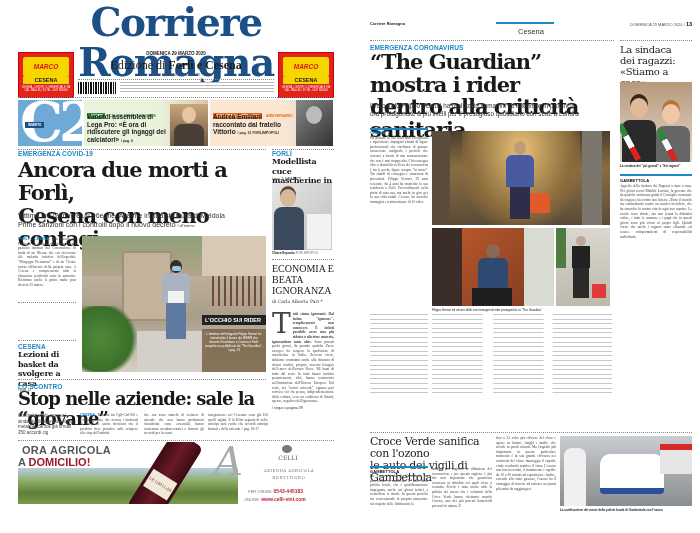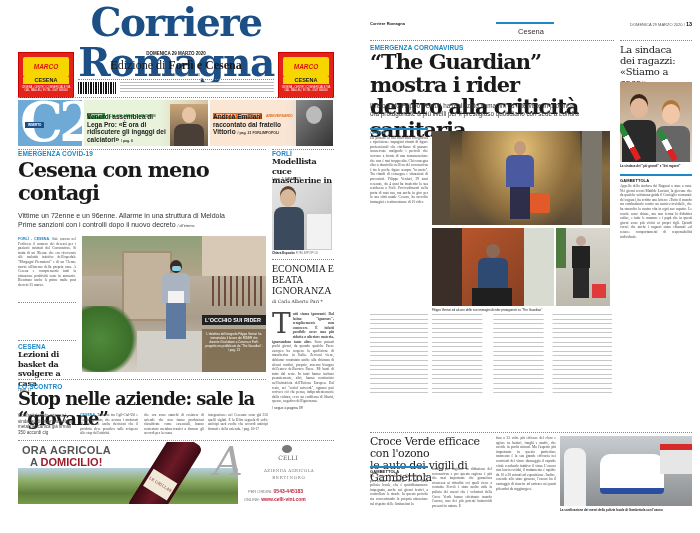--- a/index.html
+++ b/index.html
@@ -115,20 +115,21 @@
       </div>
       <div class="abs" style="left:86px;top:0;width:37px;height:46px;background:linear-gradient(135deg,#888,#333)">
         <div style="position:absolute;left:10px;top:6px;width:16px;height:18px;border-radius:50%;background:#bbb"></div>
       </div>
     </div>
   </div>
 
   <div class="abs dotline" style="left:18px;top:149px;width:248px"></div>
   <div class="abs kicker" style="left:18px;top:150px">EMERGENZA COVID-19</div>
   <div class="abs h1" style="left:18px;top:158px;width:250px">
+    <div>Ancora due morti a Forlì,</div>
     <div>Cesena con meno contagi</div>
   </div>
   <div class="abs sub" style="left:18px;top:212px;width:252px">
     <div>Vittime un 72enne e un 96enne. Allarme in una struttura di Meldola</div>
     <div><span>Prime sanzioni con i controlli dopo il nuovo decreto</span> <span class="pg">/ all'interno</span></div>
   </div>
 
   <div class="abs txt" style="left:18px;top:237px;width:58px">
     <b style="color:#1e88c7" class="sans">FORLÌ - CESENA.</b>
     <span>Sale ancora nel Forlivese il numero dei decessi per i pazienti infettati dal Coronavirus. Si tratta di un 96enne che era ricoverato alle malattie infettive dell'ospedale "Morgagni Pierantoni" e di un 72enne morto all'interno della propria casa. A Cesena e comprensorio tutti la situazione positività sono in aumento. Rientrano anche le prime multe post decreto 25 marzo.</span>
@@ -189,21 +190,21 @@
   <div class="abs txt" style="left:80px;top:413px;width:58px">
     <b class="sans" style="color:#1e88c7">CESENA.</b>
     <span>Tensioni tra Cgil-Cisl-Uil e Confartigianato, che accusa i sindacati di interferire anche decisioni che il prodotto deve prendere sulle sciopero allo stop dell'attività.</span>
   </div>
   <div class="abs txt" style="left:144px;top:413px;width:60px">che ora sono stanchi di resistere di aziende che non fanno produzioni classificate come essenziali, hanno contestato metalmeccanici a firmare gli accordi per la cassa</div>
   <div class="abs txt" style="left:208px;top:413px;width:60px">integrazione: nel Cesenate sono già 350 quelli siglati. E la Uilm segnala di sedie anticipi sarà evolte che accordi anticipi firmati e della azienda. / pag. 16-17</div>
   <div class="abs dotline" style="left:18px;top:440px;width:316px"></div>
 
   <div class="abs ad">
     <div class="abs sans" style="left:4px;top:2px;font-size:11px;font-weight:bold;color:#555;letter-spacing:.3px">ORA AGRICOLA</div>
-    <div class="abs sans" style="left:12px;top:14px;font-size:11px;font-weight:bold;color:#555">
+    <div class="abs sans" style="left:0;top:14px;font-size:11px;font-weight:bold;color:#555">
       <span>A </span><span style="color:#9c1b2a">DOMICILIO!</span>
     </div>
     <div class="abs" style="left:0;top:26px;width:220px;height:36px;background:linear-gradient(180deg,#b7cfe0 0%,#8fae6a 35%,#5e7f3a 70%,#7a9a4a 100%)"></div>
     <div class="abs" style="left:130px;top:-10px;width:34px;height:90px;background:linear-gradient(90deg,#3b0b14,#6b1a26,#3b0b14);transform:rotate(32deg);border-radius:6px">
       <div style="position:absolute;left:3px;top:44px;width:28px;height:20px;background:#f1ead8;font-family:'DejaVu Serif',serif;font-size:4px;color:#7a1a22;text-align:center;line-height:20px">LE GRILLAE</div>
     </div>
     <div class="abs serif" style="left:196px;top:-4px;font-size:40px;color:#aaa;font-style:italic">A</div>
     <div class="abs" style="left:264px;top:3px;width:10px;height:8px;border-radius:50%;background:#777"></div>
     <div class="abs serif" style="left:250px;top:12px;width:40px;text-align:center;font-size:6px;color:#555">CELLI</div>
     <div class="abs serif" style="left:236px;top:26px;width:70px;text-align:center;font-size:4px;color:#777;letter-spacing:.4px">AZIENDA AGRICOLA</div>
@@ -286,21 +287,21 @@
     <div style="position:absolute;left:6px;top:40px;width:6px;height:40px;background:linear-gradient(180deg,#2a8a3a 0 33%,#fff 33% 66%,#d22 66%);transform:rotate(-28deg)"></div>
     <div style="position:absolute;left:44px;top:46px;width:6px;height:34px;background:linear-gradient(180deg,#2a8a3a 0 33%,#fff 33% 66%,#d22 66%);transform:rotate(-28deg)"></div>
   </div>
   <div class="abs caption" style="left:260px;top:164px;width:74px">La sindaca dei "più grandi" e "dei ragazzi"</div>
   <div class="abs bluebar" style="left:260px;top:174px;width:72px"></div>
   <div class="abs kicker" style="left:260px;top:178px;font-size:4px;color:#111">GAMBETTOLA</div>
   <div class="abs txt" style="left:260px;top:184px;width:72px;height:216px;overflow:hidden">Appello della sindaca dei Ragazzi a stare a casa. Nei giorni scorsi Matilde Luciani, la giovane che da qualche settimana guida il Consiglio comunale dei ragazzi, ha scritto una lettera: «Tutto il mondo sta combattendo contro un nemico invisibile, che ha stravolto la nostra vita in ogni suo aspetto. Le scuole sono chiuse, ma non ferma la didattica online, e tutte le mamme e i papà che in questi giorni sono più vicini ai propri figli. Quindi vorrei che anche i ragazzi siano chiamati «al senso» comportamenti di responsabilità individuale.</div>
 
   <div class="abs dotline" style="left:10px;top:432px;width:322px"></div>
   <div class="abs h2croce" style="left:10px;top:436px;width:130px">
-    <div>Croce Verde efficace con l'ozono</div>
+    <div>Croce Verde sanifica con l'ozono</div>
     <div>le auto dei vigili di Gambettola</div>
   </div>
   <div class="abs bluebar" style="left:10px;top:466px;width:58px"></div>
   <div class="abs kicker" style="left:10px;top:469px;font-size:4px;color:#111">GAMBETTOLA</div>
   <div class="abs txt" style="left:10px;top:474px;width:58px;height:40px;overflow:hidden">La Croce Verde di Gambettola ha provveduto a sanificare le auto della polizia locale, che è quotidianamente impegnata, anche nei giorni festivi, a controllare le strade. In questo periodo sta concentrando la propria attenzione sul rispetto delle limitazioni la</div>
   <div class="abs txt" style="left:72px;top:467px;width:60px;height:47px;overflow:hidden">tradotte per arginare la diffusione del coronavirus e per questa ragione è più che mai importante che garantisca sicurezza ai cittadini coi quali viene a contatto. Perciò è stato molto utile la pulizia dei mezzi che i volontari della Croce Verde hanno effettuato usando l'ozono, uno dei più potenti battericidi presenti in natura. È</div>
   <div class="abs txt" style="left:136px;top:436px;width:60px;height:78px;overflow:hidden">fino a 23 volte più efficace del cloro e agisce su batteri, funghi e muffe, che uccide in pochi minuti. Ma l'aspetto più importante in questo particolare momento è la sua grande efficacia nei confronti dei virus: danneggia il capside virale rendendo inattivo il virus. L'ozono non lascia residui, il trattamento è rapido: da 10 a 20 minuti ad esposizione. Inoltre, essendo allo stato gassoso, l'ozono ha il vantaggio di riuscire ad arrivare nei punti più ardui da raggiungere.</div>
   <div class="abs photo" style="left:200px;top:436px;width:132px;height:70px;background:linear-gradient(180deg,#c9ccd0,#8a8e90)">
     <div style="position:absolute;left:4px;top:12px;width:22px;height:58px;background:#f0f0f0;border-radius:8px 8px 0 0"></div>
     <div style="position:absolute;left:40px;top:18px;width:64px;height:40px;background:#fff;border-radius:10px 10px 4px 4px;border-bottom:6px solid #2b4fa0"></div>

